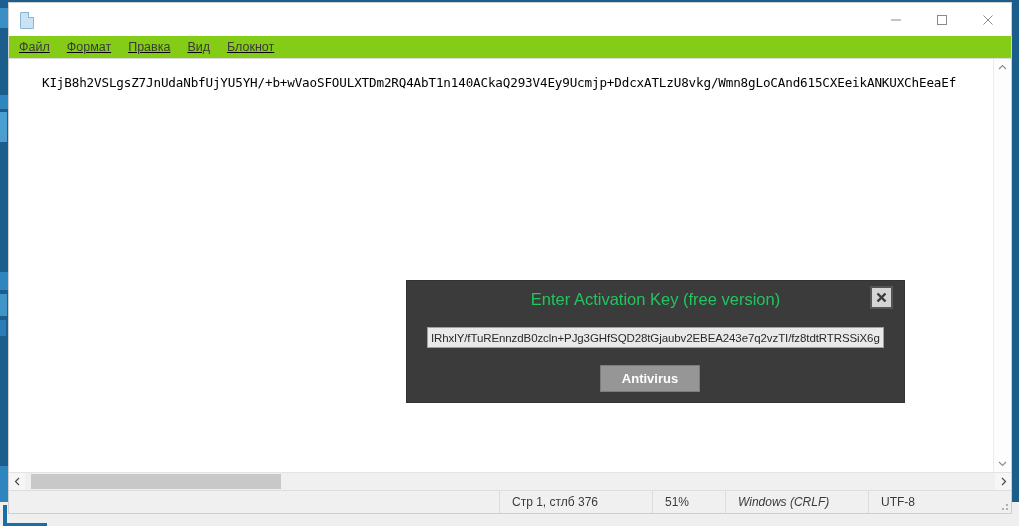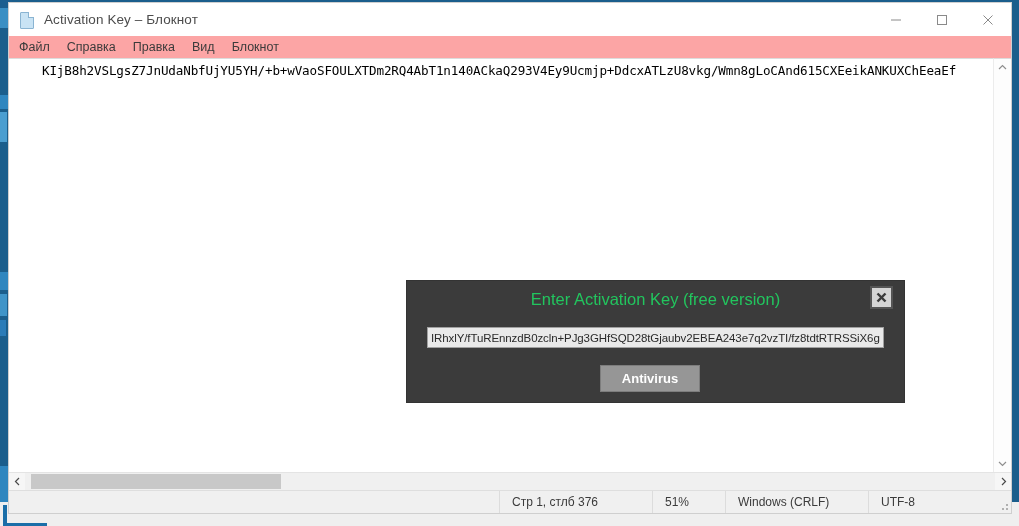--- a/index.html
+++ b/index.html
@@ -36,31 +36,31 @@
   .title-icon{width:16px;height:16px;margin-left:10px;margin-right:9px;position:relative;flex:0 0 auto;}
   .title-icon .pg{position:absolute;left:1px;top:0;width:12px;height:15px;
       background:#c9e3f4;border:1px solid #8ab4d2;border-radius:1px;}
   .title-icon .fold{position:absolute;right:1px;top:0;width:5px;height:5px;
       background:#ffffff;border-left:1px solid #8ab4d2;border-bottom:1px solid #8ab4d2;}
   .title-text{font-size:13.5px;color:#4c4c4c;letter-spacing:.1px;}
   .wbtns{margin-left:auto;display:flex;height:33px;}
   .wbtn{width:46px;height:33px;display:flex;align-items:center;justify-content:center;}
   .wbtn svg{display:block;}
 
-  .menubar{height:22px;display:flex;align-items:center;padding-left:10px;flex:0 0 auto;background:#fca5a5;}
+  .menubar{height:22px;display:flex;align-items:center;padding-left:10px;flex:0 0 auto;background:#84cc16;text-decoration:underline;}
   .menuitem{font-size:12.5px;color:#3b3b3b;margin-right:17px;cursor:default;}
 
   .editor-wrap{flex:1 1 auto;position:relative;display:flex;min-height:0;}
   .editor{
     flex:1 1 auto;position:relative;overflow:hidden;
     border-top:1px solid #dcdcdc;
     background:#fff;
   }
   .doc-line{
-    position:absolute;left:4px;top:4px;white-space:pre;
+    position:absolute;left:4px;top:16px;white-space:pre;
     font-family:"DejaVu Sans Mono","Liberation Mono",monospace;
     font-size:12.6px;color:#000;letter-spacing:-0.15px;padding-left:29px;
   }
   .vscroll{
     width:17px;flex:0 0 auto;background:#fdfdfd;border-left:1px solid #ececec;
     border-top:1px solid #dcdcdc;
     display:flex;flex-direction:column;justify-content:space-between;align-items:center;
   }
   .vs-arrow{height:17px;display:flex;align-items:center;justify-content:center;width:17px;}
   .hscroll{
@@ -71,21 +71,21 @@
   .hs-track{position:absolute;left:16px;right:16px;top:0;bottom:0;background:#f0f0f0;}
   .hs-thumb{position:absolute;left:22px;top:1px;width:250px;height:15px;background:#c8c8c8;}
 
   .statusbar{
     height:22px;flex:0 0 auto;display:flex;align-items:stretch;justify-content:flex-end;
     background:#f0f0f0;border-top:1px solid #dedede;font-size:12px;color:#3b3b3b;
   }
   .st-cell{display:flex;align-items:center;padding-left:12px;border-left:1px solid #dcdcdc;}
   .st-pos{width:140px;margin-left:14px;}
   .st-zoom{width:60px;}
-  .st-eol{width:130px;}
+  .st-eol{width:130px;font-style:italic;}
   .st-enc{width:100px;}
   .st-grip{width:18px;position:relative;border-left:none;}
   .st-grip i{position:absolute;width:2px;height:2px;background:#b0b0b0;}
 
   
   .dialog{
     position:absolute;left:407px;top:281px;width:497px;height:121px;
     background:#3b3b3b;box-shadow:0 0 0 1px #333;
   }
   .dlg-title{
@@ -125,21 +125,20 @@
 <div class="bg-taskline"></div>
 <div class="bg-tasktext">Avast Antivirus</div>
 
 <div class="window">
 
   <div class="titlebar">
     <div class="title-icon">
       <div class="pg"></div>
         <div class="fold"></div>
     </div>
-    <div class="title-text">Activation Key – Блокнот</div>
     <div class="wbtns">
       <div class="wbtn">
         <svg width="12" height="12" viewBox="0 0 12 12">
             <line x1="1" y1="6" x2="11" y2="6" stroke="#8a8a8a" stroke-width="1"></line>
           </svg>
       </div>
       <div class="wbtn">
         <svg width="12" height="12" viewBox="0 0 12 12">
             <rect x="1.5" y="1.5" width="9" height="9" fill="none" stroke="#8a8a8a" stroke-width="1"></rect>
           </svg>
@@ -148,21 +147,21 @@
         <svg width="12" height="12" viewBox="0 0 12 12">
             <line x1="1.5" y1="1.5" x2="10.5" y2="10.5" stroke="#8a8a8a" stroke-width="1"></line>
             <line x1="10.5" y1="1.5" x2="1.5" y2="10.5" stroke="#8a8a8a" stroke-width="1"></line>
           </svg>
       </div>
     </div>
   </div>
 
   <div class="menubar">
     <div class="menuitem">Файл</div>
-    <div class="menuitem">Справка</div>
+    <div class="menuitem">Формат</div>
     <div class="menuitem">Правка</div>
     <div class="menuitem">Вид</div>
     <div class="menuitem">Блокнот</div>
   </div>
 
   <div class="editor-wrap">
     <div class="editor">
       <div class="doc-line">KIjB8h2VSLgsZ7JnUdaNbfUjYU5YH/+b+wVaoSFOULXTDm2RQ4AbT1n140ACkaQ293V4Ey9Ucmjp+DdcxATLzU8vkg/Wmn8gLoCAnd615CXEeikANKUXChEeaEf</div>
     </div>
     <div class="vscroll">

